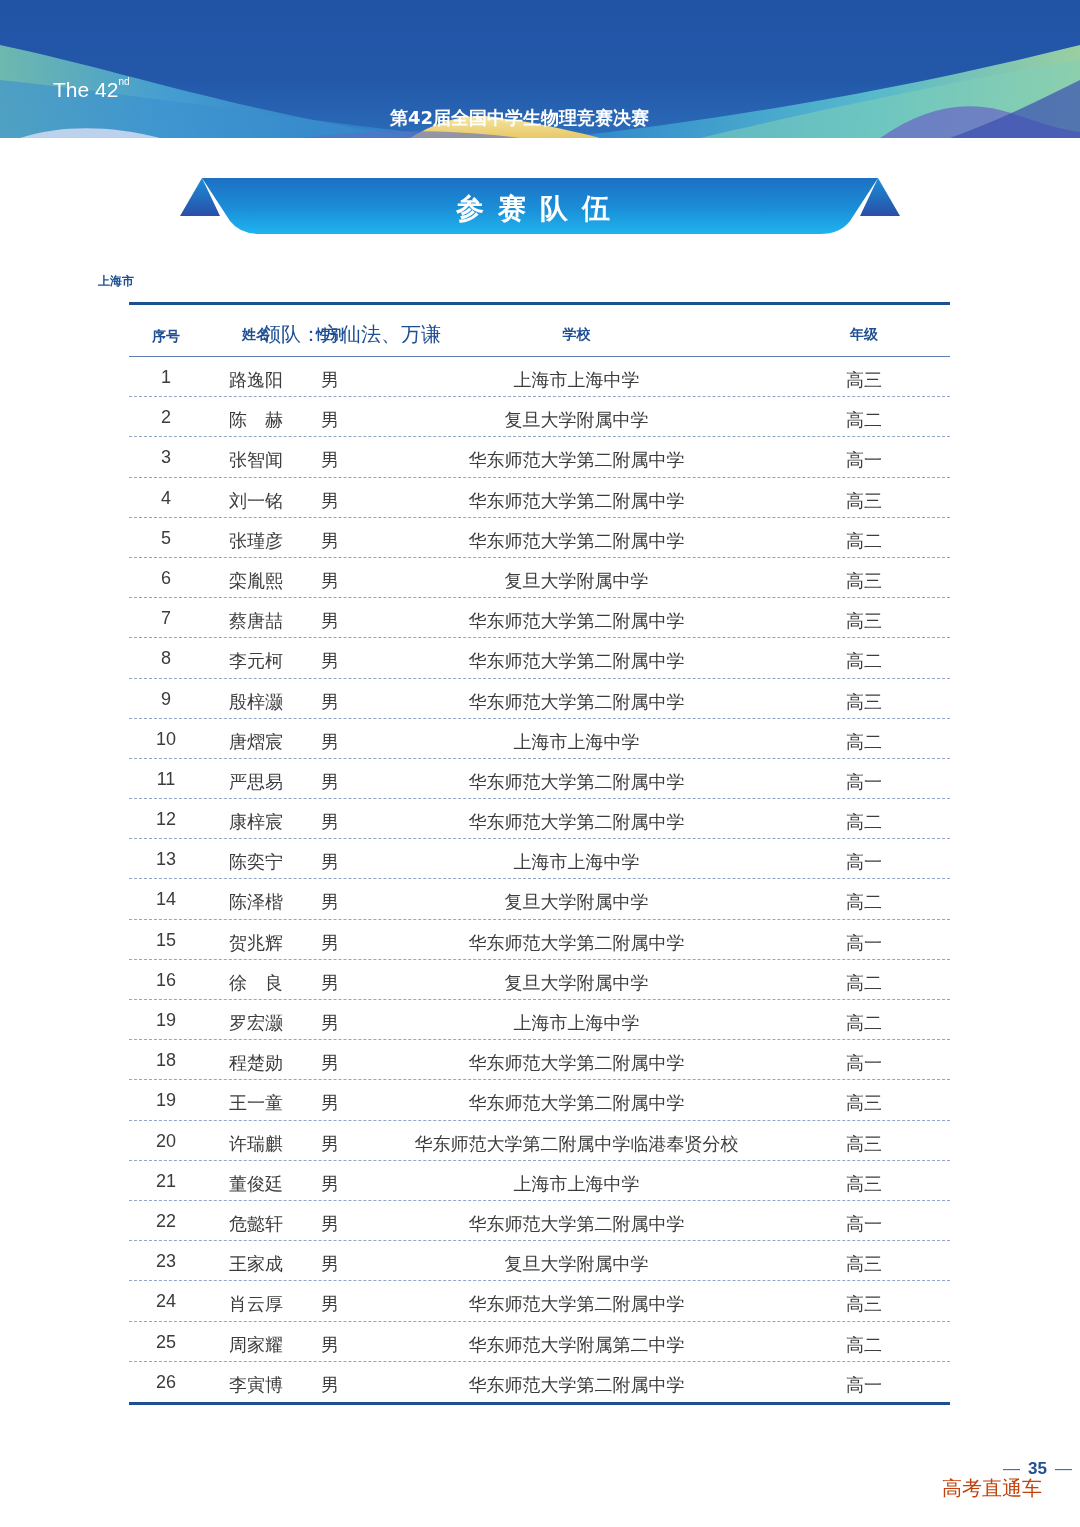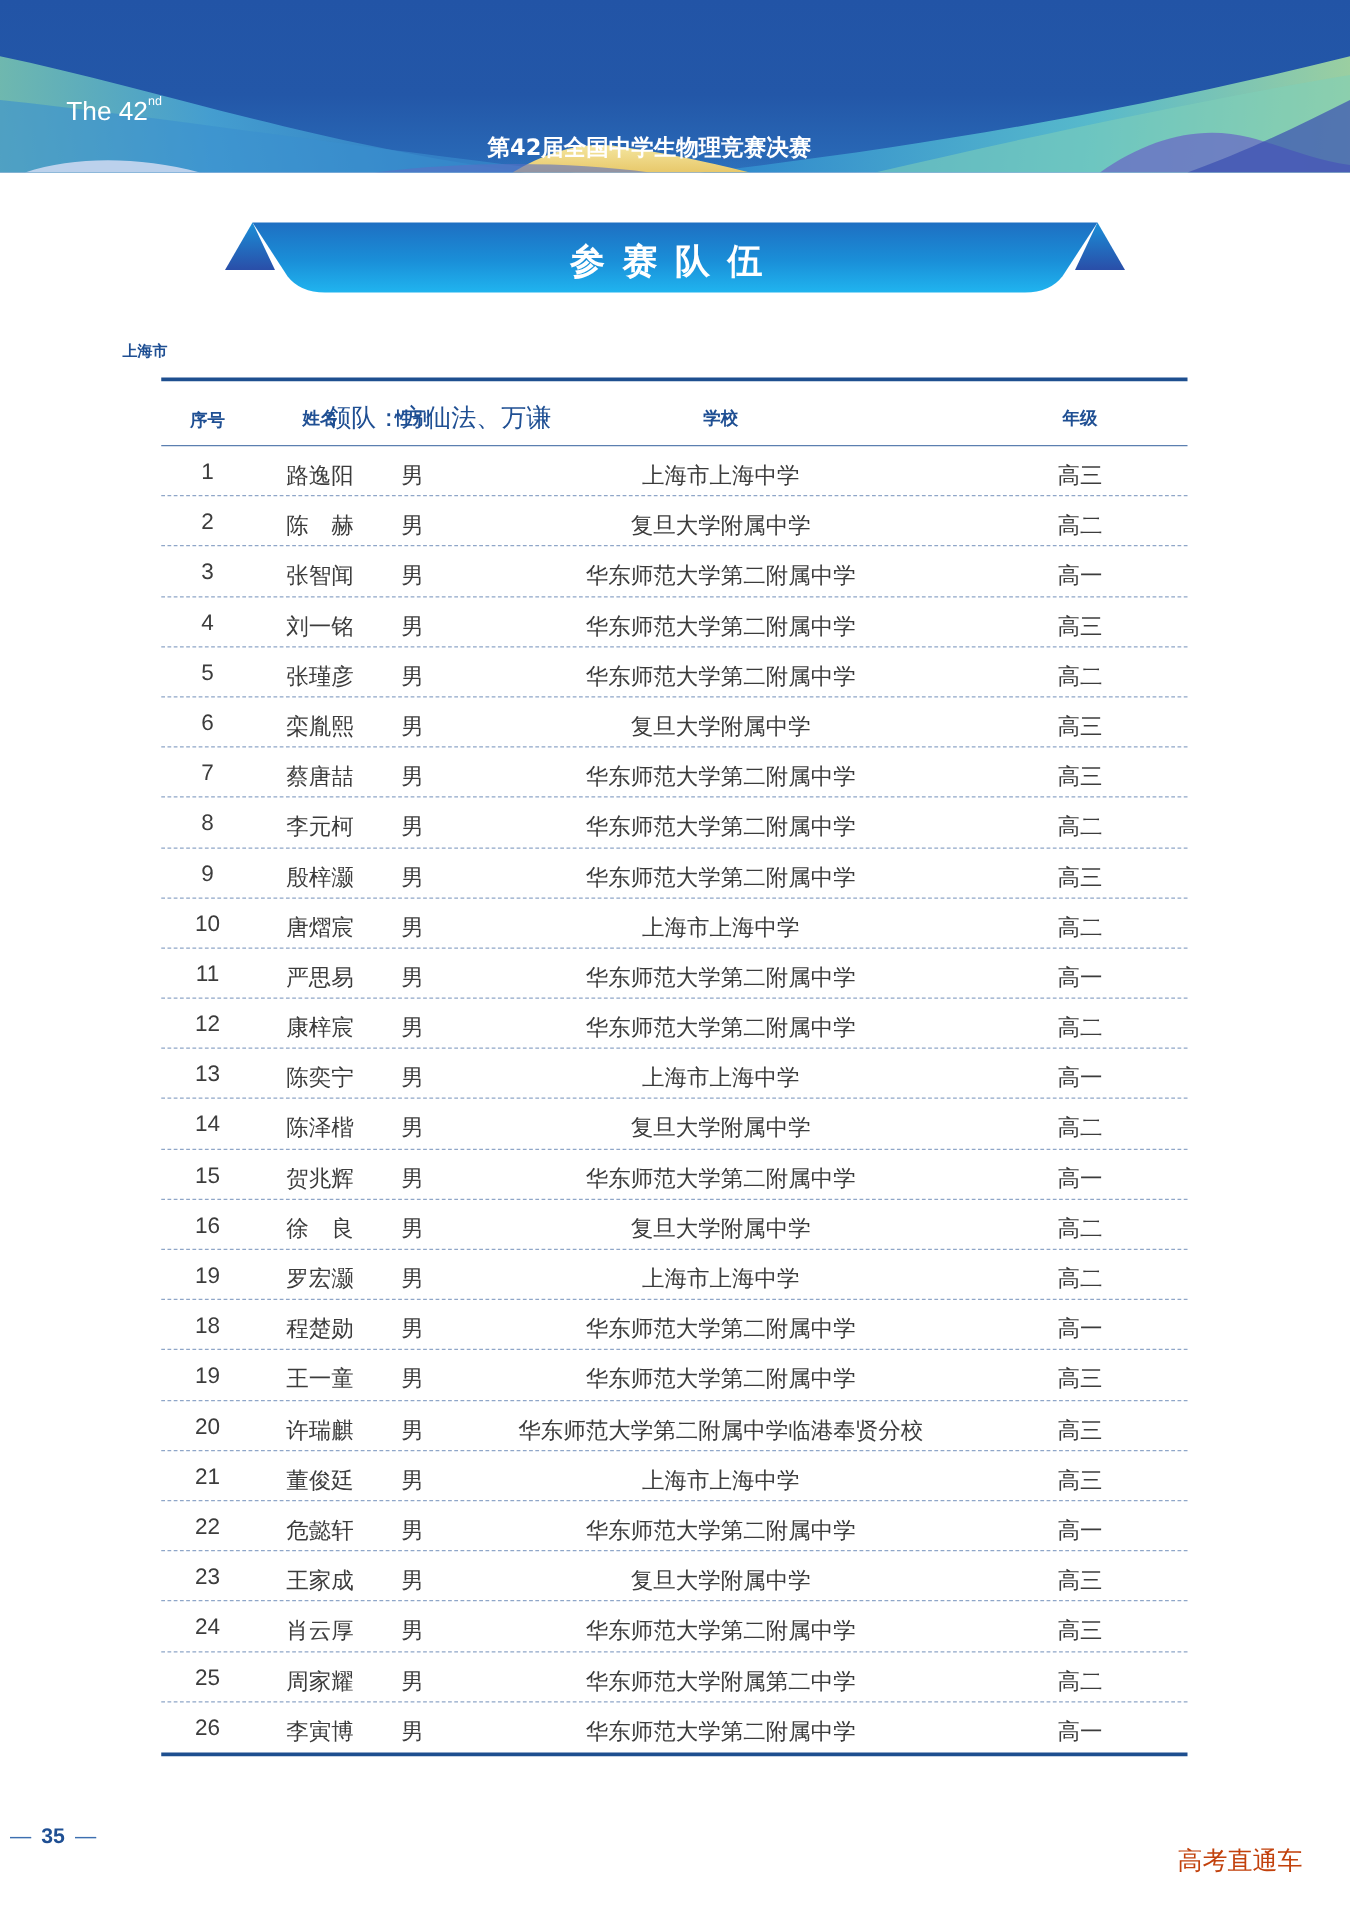--- a/index.html
+++ b/index.html
@@ -35,21 +35,21 @@
   .row:last-child { border-bottom:none; }
   .cell { position:absolute; top:11px; font-size:18px; color:#3c3c3c; text-align:center; white-space:nowrap; }
   .c-no   { left:12px;  width:50px; font-family:"Liberation Sans", sans-serif; top:10px; }
   .c-name { left:82px;  width:90px; }
   .c-sex  { left:176px; width:50px; }
   .c-school { left:230px; width:435px; }
   .c-grade { left:690px; width:90px; }
   .rule-bottom { position:absolute; left:129px; top:1402px; width:821px; height:3px; background:#1e4f8f; }
 
   
-  .page-no { position:absolute; left:0; top:1459px; width:1080px; text-align:left; font-size:17px;
+  .page-no { position:absolute; left:0; top:1459px; width:1080px; text-align:right; font-size:17px;
              font-weight:bold; color:#1f4f93; font-family:"Liberation Sans", sans-serif; }
   .page-no .dash { font-weight:normal; color:#3d6fb0; margin:0 8px; }
   .watermark { position:absolute; left:942px; top:1475px; font-size:20px; color:#c2410c; }
 </style>
 </head>
 <body>
 
 <div class="banner">
   <svg width="1080" height="138" viewBox="0 0 1080 138">
     <defs>

